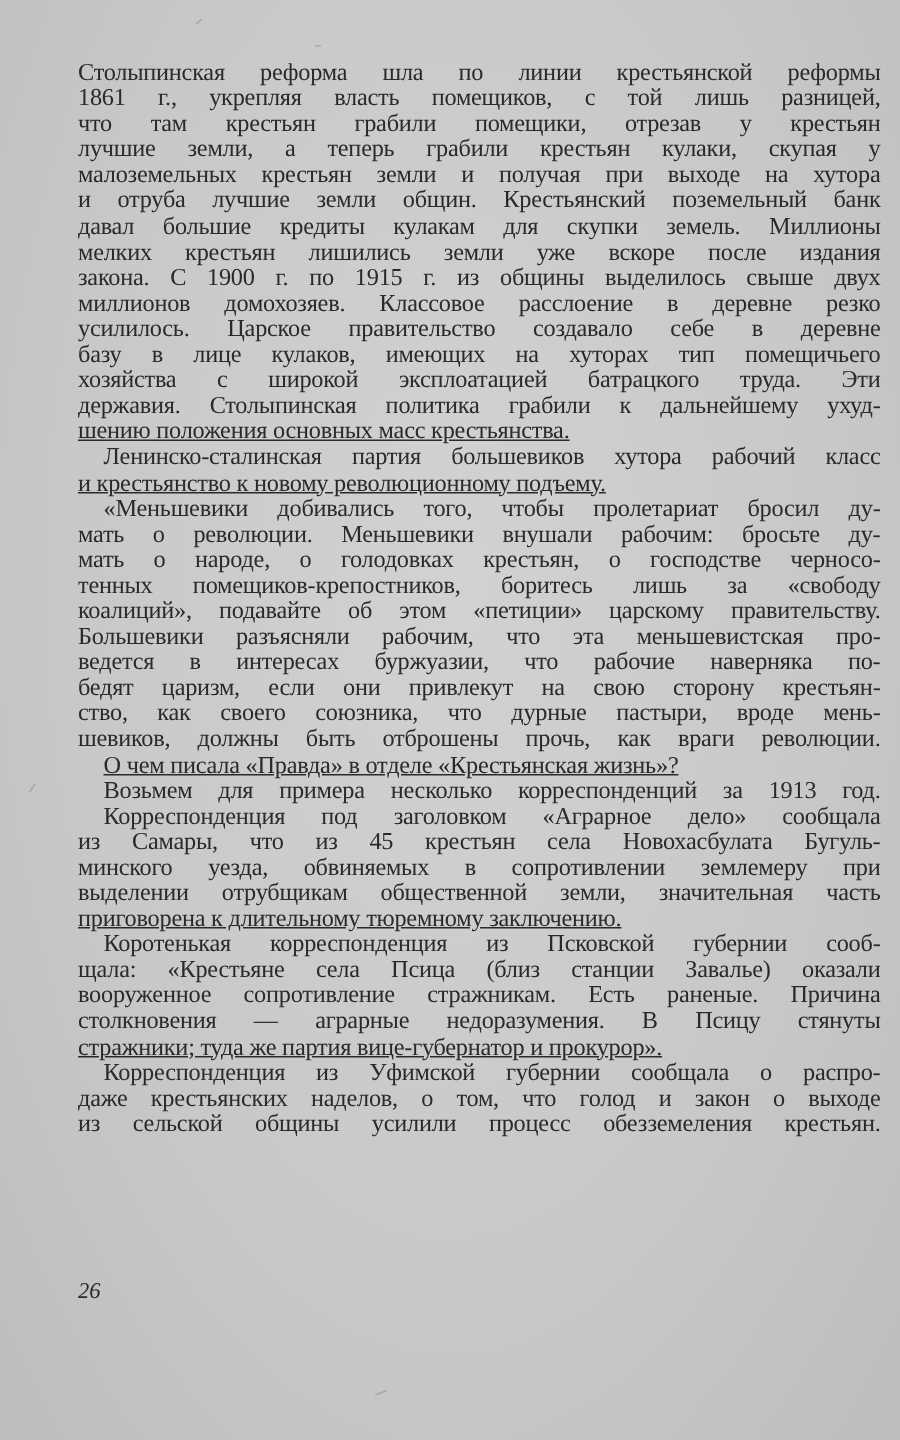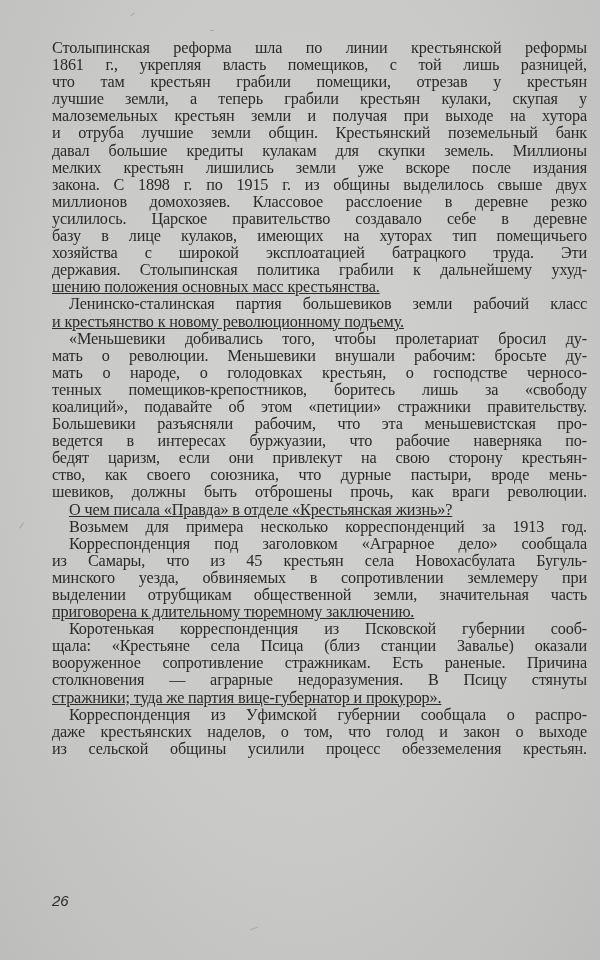--- a/index.html
+++ b/index.html
@@ -40,22 +40,22 @@
   .line.last {
     text-align-last: left;
     text-decoration: underline;
   }
   .line.indent {
     padding-left: 17px;
   }
   .page-number {
     position: absolute;
     left: 52px;
-    top: 892px;
-    font-family: Liberation Sans, sans-serif;
+    top: 853px;
+    font-family: Liberation Serif, serif;
     font-style: italic;
     font-size: 15px;
     color: #2a2a2a;
   }
   .speck {
     position: absolute;
     background: #8a8a88;
     opacity: 0.5;
   }
 </style>
@@ -70,34 +70,34 @@
 
   <div class="text-block" id="text-block">
       <span class="line">Столыпинская реформа шла по линии крестьянской реформы</span>
       <span class="line">1861 г., укрепляя власть помещиков, с той лишь разницей,</span>
       <span class="line">что там крестьян грабили помещики, отрезав у крестьян</span>
       <span class="line">лучшие земли, а теперь грабили крестьян кулаки, скупая у</span>
       <span class="line">малоземельных крестьян земли и получая при выходе на хутора</span>
       <span class="line">и отруба лучшие земли общин. Крестьянский поземельный банк</span>
       <span class="line">давал большие кредиты кулакам для скупки земель. Миллионы</span>
       <span class="line">мелких крестьян лишились земли уже вскоре после издания</span>
-      <span class="line">закона. С 1898 г. по 1915 г. из общины выделилось свыше двух</span>
+      <span class="line">закона. С 1900 г. по 1915 г. из общины выделилось свыше двух</span>
       <span class="line">миллионов домохозяев. Классовое расслоение в деревне резко</span>
       <span class="line">усилилось. Царское правительство создавало себе в деревне</span>
       <span class="line">базу в лице кулаков, имеющих на хуторах тип помещичьего</span>
       <span class="line">хозяйства с широкой эксплоатацией батрацкого труда. Эти</span>
       <span class="line">державия. Столыпинская политика грабили к дальнейшему ухуд-</span>
       <span class="line last">шению положения основных масс крестьянства.</span>
-      <span class="line indent">Ленинско-сталинская партия большевиков земли рабочий класс</span>
+      <span class="line indent">Ленинско-сталинская партия большевиков хутора рабочий класс</span>
       <span class="line last">и крестьянство к новому революционному подъему.</span>
       <span class="line indent">«Меньшевики добивались того, чтобы пролетариат бросил ду-</span>
       <span class="line">мать о революции. Меньшевики внушали рабочим: бросьте ду-</span>
       <span class="line">мать о народе, о голодовках крестьян, о господстве черносо-</span>
       <span class="line">тенных помещиков-крепостников, боритесь лишь за «свободу</span>
-      <span class="line">коалиций», подавайте об этом «петиции» стражники правительству.</span>
+      <span class="line">коалиций», подавайте об этом «петиции» царскому правительству.</span>
       <span class="line">Большевики разъясняли рабочим, что эта меньшевистская про-</span>
       <span class="line">ведется в интересах буржуазии, что рабочие наверняка по-</span>
       <span class="line">бедят царизм, если они привлекут на свою сторону крестьян-</span>
       <span class="line">ство, как своего союзника, что дурные пастыри, вроде мень-</span>
       <span class="line">шевиков, должны быть отброшены прочь, как враги революции.</span>
       <span class="line indent last">О чем писала «Правда» в отделе «Крестьянская жизнь»?</span>
       <span class="line indent">Возьмем для примера несколько корреспонденций за 1913 год.</span>
       <span class="line indent">Корреспонденция под заголовком «Аграрное дело» сообщала</span>
       <span class="line">из Самары, что из 45 крестьян села Новохасбулата Бугуль-</span>
       <span class="line">минского уезда, обвиняемых в сопротивлении землемеру при</span>

